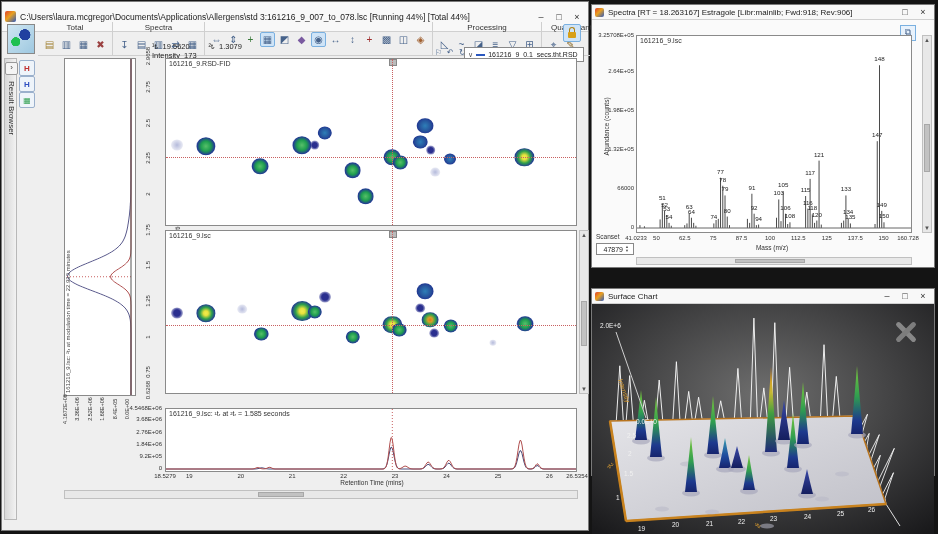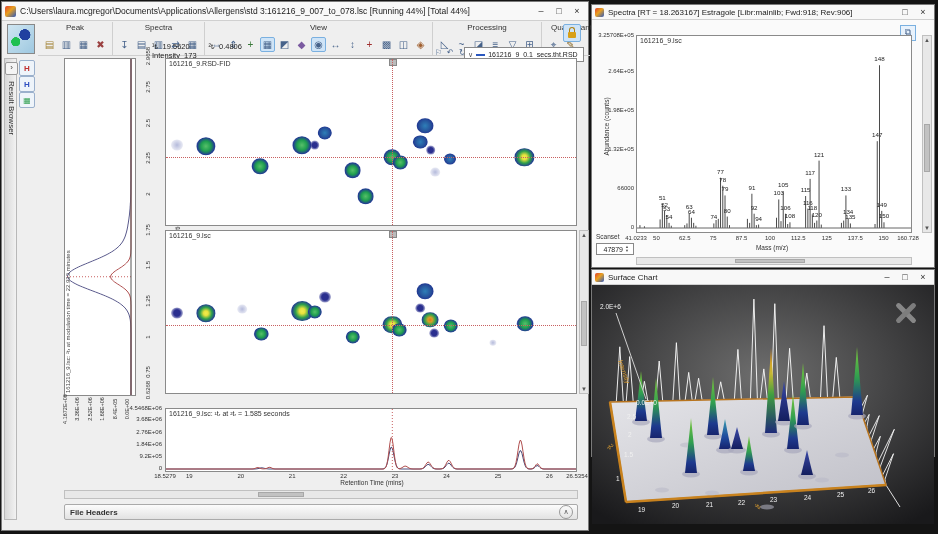--- a/index.html
+++ b/index.html
@@ -36,55 +36,54 @@
   .lockbody{position:absolute;left:4px;top:7px;width:8px;height:6px;background:#d8a018;border-radius:1px;}
   .lockarc{position:absolute;left:5px;top:2px;width:4px;height:5px;border:1.5px solid #b08010;border-bottom:none;border-radius:3px 3px 0 0;}
   svg text{font-family:"Liberation Sans","DejaVu Sans",sans-serif;}
 </style>
 </head>
 <body>
 
 <div id="screen">
 
   <div class="win" id="mainwin" style="left:1px;top:1px;width:588px;height:530px;">
-    <div class="tbar" style="height:19px;">
+    <div class="tbar" style="height:30px;">
       <span class="appico"></span>
       <span class="ttl">C:\Users\laura.mcgregor\Documents\Applications\Allergens\std 3:161216_9_007_to_078.lsc [Running 44%] [Total 44%]</span>
       <span class="wbtn">–</span>
       <span class="wbtn">□</span>
       <span class="wbtn">×</span>
     </div>
 
     <div class="a" style="left:5px;top:22px;width:26px;height:28px;border:1px solid #888;background:
       radial-gradient(circle at 30% 60%,#20c050 0 18%,transparent 19%),
       radial-gradient(circle at 65% 35%,#2040a0 0 22%,transparent 23%),
       linear-gradient(135deg,#cfe6f2 0%,#9ec8e0 100%);"></div>
 
     <div class="ribwrap" id="ribbon">
         <div class="rgroup">
-          <div class="rtab">Peak</div>
+          <div class="rtab">Total</div>
           <div class="ricons">
             <span class="ric" style="color: rgb(160, 128, 48);">▤</span>
             <span class="ric" style="color: rgb(70, 98, 138);">▥</span>
             <span class="ric" style="color: rgb(70, 98, 138);">▦</span>
             <span class="ric" style="color: rgb(154, 64, 64);">✖</span>
           </div>
         </div>
         <div class="rgroup">
           <div class="rtab">Spectra</div>
           <div class="ricons">
             <span class="ric" style="color: rgb(70, 98, 138);">↧</span>
             <span class="ric" style="color: rgb(70, 98, 138);">▤</span>
             <span class="ric" style="color: rgb(70, 98, 138);">▥</span>
             <span class="ric" style="color: rgb(70, 98, 138);">⇄</span>
             <span class="ric" style="color: rgb(70, 98, 138);">▦</span>
           </div>
         </div>
         <div class="rgroup">
-          <div class="rtab">View</div>
           <div class="ricons">
             <span class="ric" style="color: rgb(70, 98, 138);">⇔</span>
             <span class="ric" style="color: rgb(70, 98, 138);">⇕</span>
             <span class="ric" style="color: rgb(58, 122, 58);">+</span>
             <span class="ric sel" style="color: rgb(70, 98, 138);">▦</span>
             <span class="ric" style="color: rgb(70, 98, 138);">◩</span>
             <span class="ric" style="color: rgb(122, 90, 160);">◆</span>
             <span class="ric sel" style="color: rgb(70, 98, 138);">◉</span>
             <span class="ric" style="color: rgb(70, 98, 138);">↔</span>
             <span class="ric" style="color: rgb(70, 98, 138);">↕</span>
@@ -151,21 +150,21 @@
         </div>
       </div>
     <div class="lockbox" style="left:561px;top:22px;">
       <span class="lockarc"></span>
         <span class="lockbody"></span>
     </div>
     <div class="a" style="left:36px;top:53px;width:552px;height:0;border-top:1px solid #cfcfcf;"></div>
 
     <div class="a" style="left:150px;top:40px;font-size:7.5px;color:#222;">
       <span>¹tᵣ</span>&nbsp;&nbsp;<span>19.5620</span>
-      &nbsp;&nbsp;&nbsp;&nbsp;&nbsp;&nbsp;&nbsp;&nbsp;<span>²tᵣ</span>&nbsp;&nbsp;<span>0.4806</span>
+      &nbsp;&nbsp;&nbsp;&nbsp;&nbsp;&nbsp;&nbsp;&nbsp;<span>²tᵣ</span>&nbsp;&nbsp;<span>1.3079</span>
     </div>
     <div class="a" style="left:150px;top:49px;font-size:7.5px;color:#222;">
       <span>Intensity</span>&nbsp;&nbsp;<span>173</span>
     </div>
     <div class="a" id="histicons" style="left:432px;top:46px;display:flex;">
         <span style="width: 10px; height: 10px; margin: 0px 1px; font-size: 8px; color: rgb(70, 98, 138);">⚐</span>
         <span style="width: 10px; height: 10px; margin: 0px 1px; font-size: 8px; color: rgb(70, 98, 138);">↶</span>
         <span style="width: 10px; height: 10px; margin: 0px 1px; font-size: 8px; color: rgb(70, 98, 138);">↻</span>
       </div>
     <div class="a" style="left:462px;top:45px;width:118px;height:13px;background:#fff;border:1px solid #888;display:flex;align-items:center;font-size:7px;">
@@ -294,24 +293,20 @@
         <div style="position: absolute; left: 480.001px; top: 471px; width: 32px; text-align: center; font-size: 6px; color: rgb(51, 51, 51);">25</div>
         <div style="position: absolute; left: 531.453px; top: 471px; width: 32px; text-align: center; font-size: 6px; color: rgb(51, 51, 51);">26</div>
         <div style="position: absolute; left: 559px; top: 471px; width: 32px; text-align: center; font-size: 6px; color: rgb(51, 51, 51);">26.5354</div>
       </div>
     <div class="a" style="left:300px;top:477px;width:140px;text-align:center;font-size:6.5px;color:#333;">Retention Time (mins)</div>
 
     <div class="sb" style="left:62px;top:488px;width:514px;height:9px;">
       <div class="sbthumb" style="left:193px;top:1px;width:46px;height:5px;"></div>
     </div>
 
-    <div class="a" style="left:62px;top:502px;width:514px;height:16px;background:linear-gradient(#fcfcfc,#e2e2e2);border:1px solid #aaa;border-radius:2px;box-sizing:border-box;display:flex;align-items:center;">
-      <span style="margin-left:5px;font-size:8px;font-weight:bold;color:#333;">File Headers</span>
-      <span style="margin-left:auto;margin-right:4px;width:12px;height:12px;border:1px solid #999;border-radius:50%;text-align:center;line-height:11px;font-size:7px;color:#555;">∧</span>
-    </div>
   <div class="minibtn" style="left: 17px; top: 58px; color: rgb(192, 48, 48);">H</div>
       <div class="minibtn" style="left: 17px; top: 74px; color: rgb(48, 80, 192);">H</div>
       <div class="minibtn" style="left: 17px; top: 90px; color: rgb(48, 160, 80);">▦</div>
     </div>
 
   <div class="win" id="specwin" style="left:591px;top:4px;width:344px;height:264px;background:#fafafa;">
     <div class="tbar" style="height:15px;">
       <span class="appico" style="width:9px;height:9px;"></span>
       <span class="ttl" style="font-size:8px;">Spectra [RT = 18.263167] Estragole [Libr:mainlib; Fwd:918; Rev:906]</span>
       <span class="wbtn" style="height:11px;">□</span>
@@ -439,21 +434,21 @@
     <div class="sb" style="left:330px;top:30px;width:10px;height:198px;">
       <span class="sbarrow" style="top:1px;">▲</span>
       <div class="sbthumb" style="left:1px;top:88px;width:6px;height:48px;"></div>
       <span class="sbarrow" style="bottom:1px;">▼</span>
     </div>
     <div class="sb" style="left:44px;top:252px;width:276px;height:8px;">
       <div class="sbthumb" style="left:98px;top:1px;width:70px;height:4px;"></div>
     </div>
   </div>
 
-  <div class="win" id="surfwin" style="left:591px;top:269px;width:344px;height:188px;">
+  <div class="win" id="surfwin" style="left:591px;top:288px;width:344px;height:188px;">
     <div class="tbar" style="height:15px;">
       <span class="appico" style="width:9px;height:9px;"></span>
       <span class="ttl" style="font-size:8px;">Surface Chart</span>
       <span class="wbtn" style="height:11px;">–</span>
       <span class="wbtn" style="height:11px;">□</span>
       <span class="wbtn" style="height:11px;">×</span>
     </div>
     <svg id="surfsvg" class="a" style="left:0;top:15px;" width="342" height="239" viewBox="0 0 342 239">
         <defs>
           <linearGradient id="gg" x1="0" y1="0" x2="0" y2="1">

